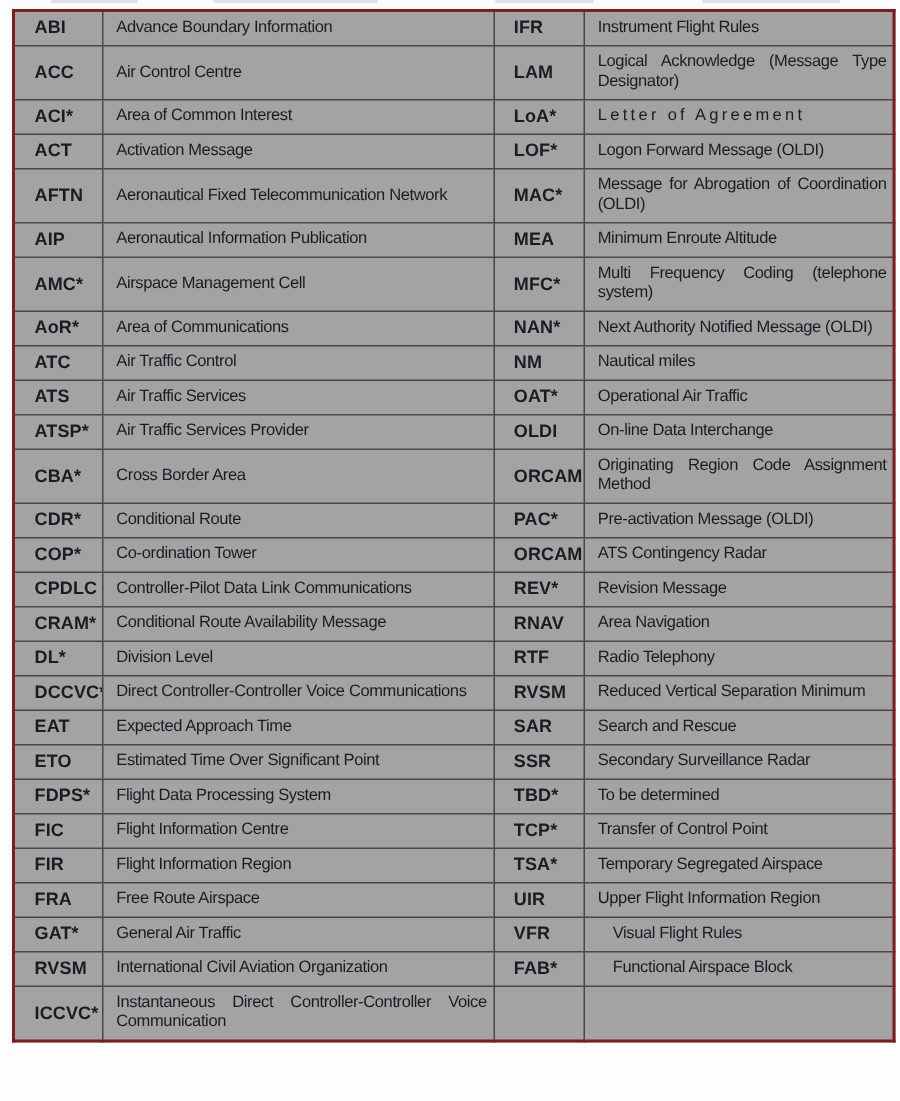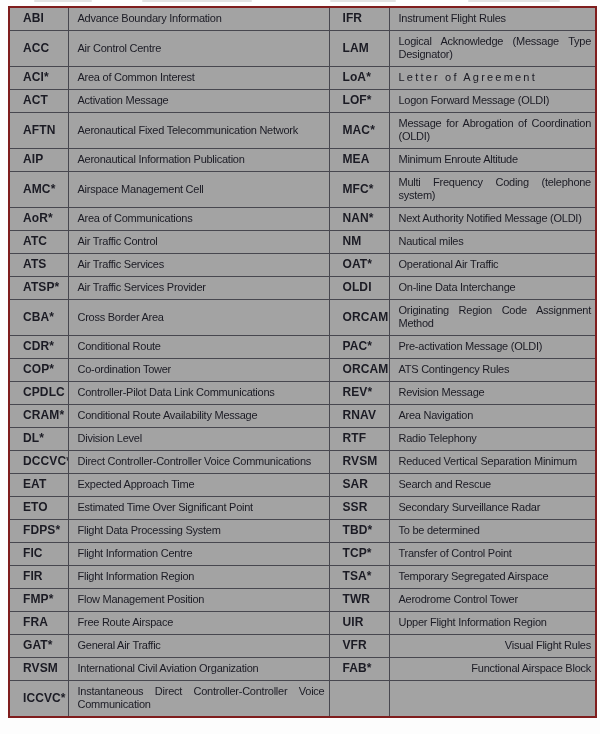--- a/index.html
+++ b/index.html
@@ -51,21 +51,20 @@
   }
   td.def.justify {
     text-align: justify;
     text-justify: inter-word;
   }
   td.def.spaced {
     letter-spacing: 2.2px;
   }
   td.def.indent {
     padding-left: 19px;
-    text-align: right;
   }
 </style>
 </head>
 <body>
 
 <div class="page">
 
   <div class="scan-artifact" style="left:34px;  top:0; width:58px;  height:2px;"></div>
   <div class="scan-artifact" style="left:142px; top:0; width:110px; height:2px;"></div>
   <div class="scan-artifact" style="left:330px; top:0; width:66px;  height:2px;"></div>
@@ -154,21 +153,21 @@
         <tr>
           <td class="abbr">CDR*</td>
           <td class="def">Conditional Route</td>
           <td class="abbr">PAC*</td>
           <td class="def">Pre-activation Message (OLDI)</td>
         </tr>
         <tr>
           <td class="abbr">COP*</td>
           <td class="def">Co-ordination Tower</td>
           <td class="abbr">ORCAM</td>
-          <td class="def">ATS Contingency Rules</td>
+          <td class="def">ATS Contingency Radar</td>
         </tr>
         <tr>
           <td class="abbr">CPDLC</td>
           <td class="def">Controller-Pilot Data Link Communications</td>
           <td class="abbr">REV*</td>
           <td class="def">Revision Message</td>
         </tr>
         <tr>
           <td class="abbr">CRAM*</td>
           <td class="def">Conditional Route Availability Message</td>
@@ -211,26 +210,20 @@
           <td class="abbr">TCP*</td>
           <td class="def">Transfer of Control Point</td>
         </tr>
         <tr>
           <td class="abbr">FIR</td>
           <td class="def">Flight Information Region</td>
           <td class="abbr">TSA*</td>
           <td class="def">Temporary Segregated Airspace</td>
         </tr>
         <tr>
-          <td class="abbr">FMP*</td>
-          <td class="def">Flow Management Position</td>
-          <td class="abbr">TWR</td>
-          <td class="def">Aerodrome Control Tower</td>
-        </tr>
-        <tr>
           <td class="abbr">FRA</td>
           <td class="def">Free Route Airspace</td>
           <td class="abbr">UIR</td>
           <td class="def">Upper Flight Information Region</td>
         </tr>
         <tr>
           <td class="abbr">GAT*</td>
           <td class="def">General Air Traffic</td>
           <td class="abbr">VFR</td>
           <td class="def indent">Visual Flight Rules</td>

